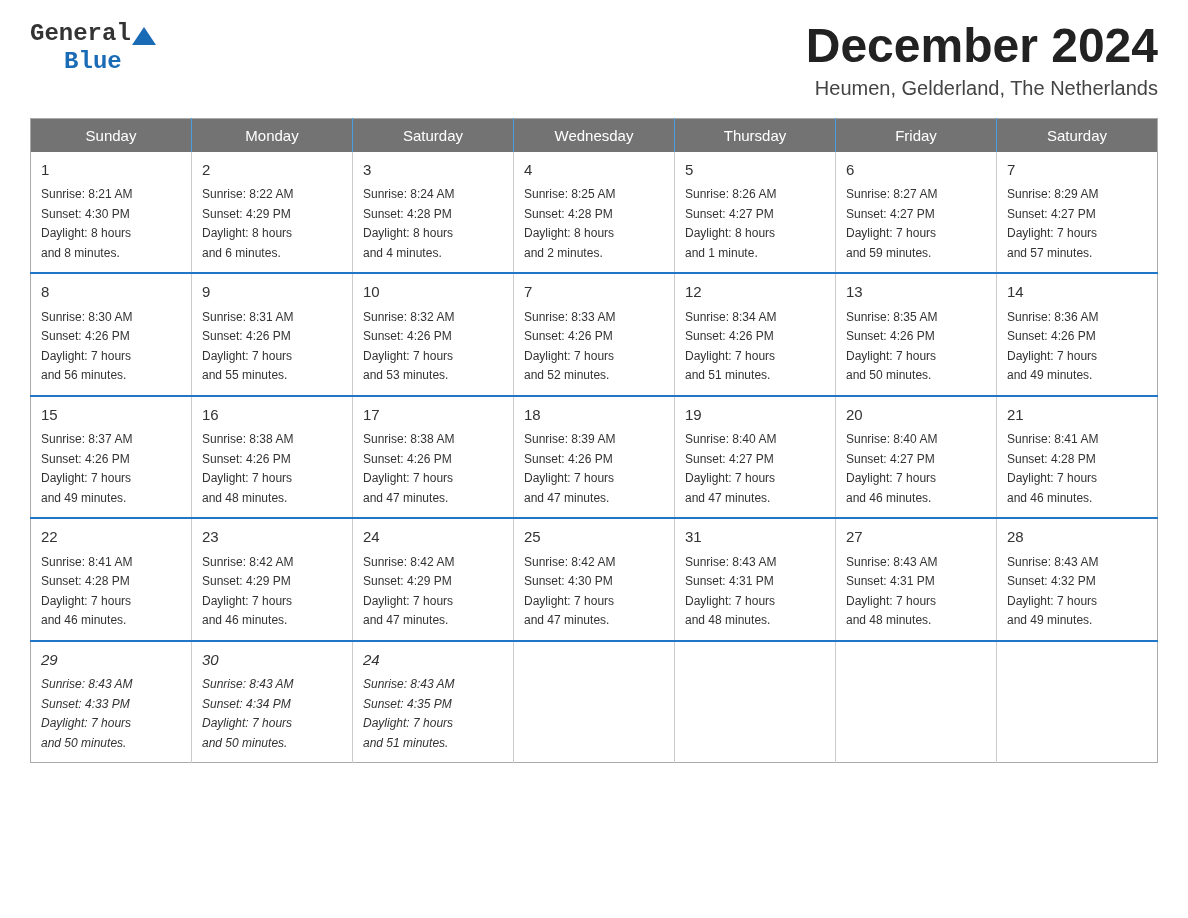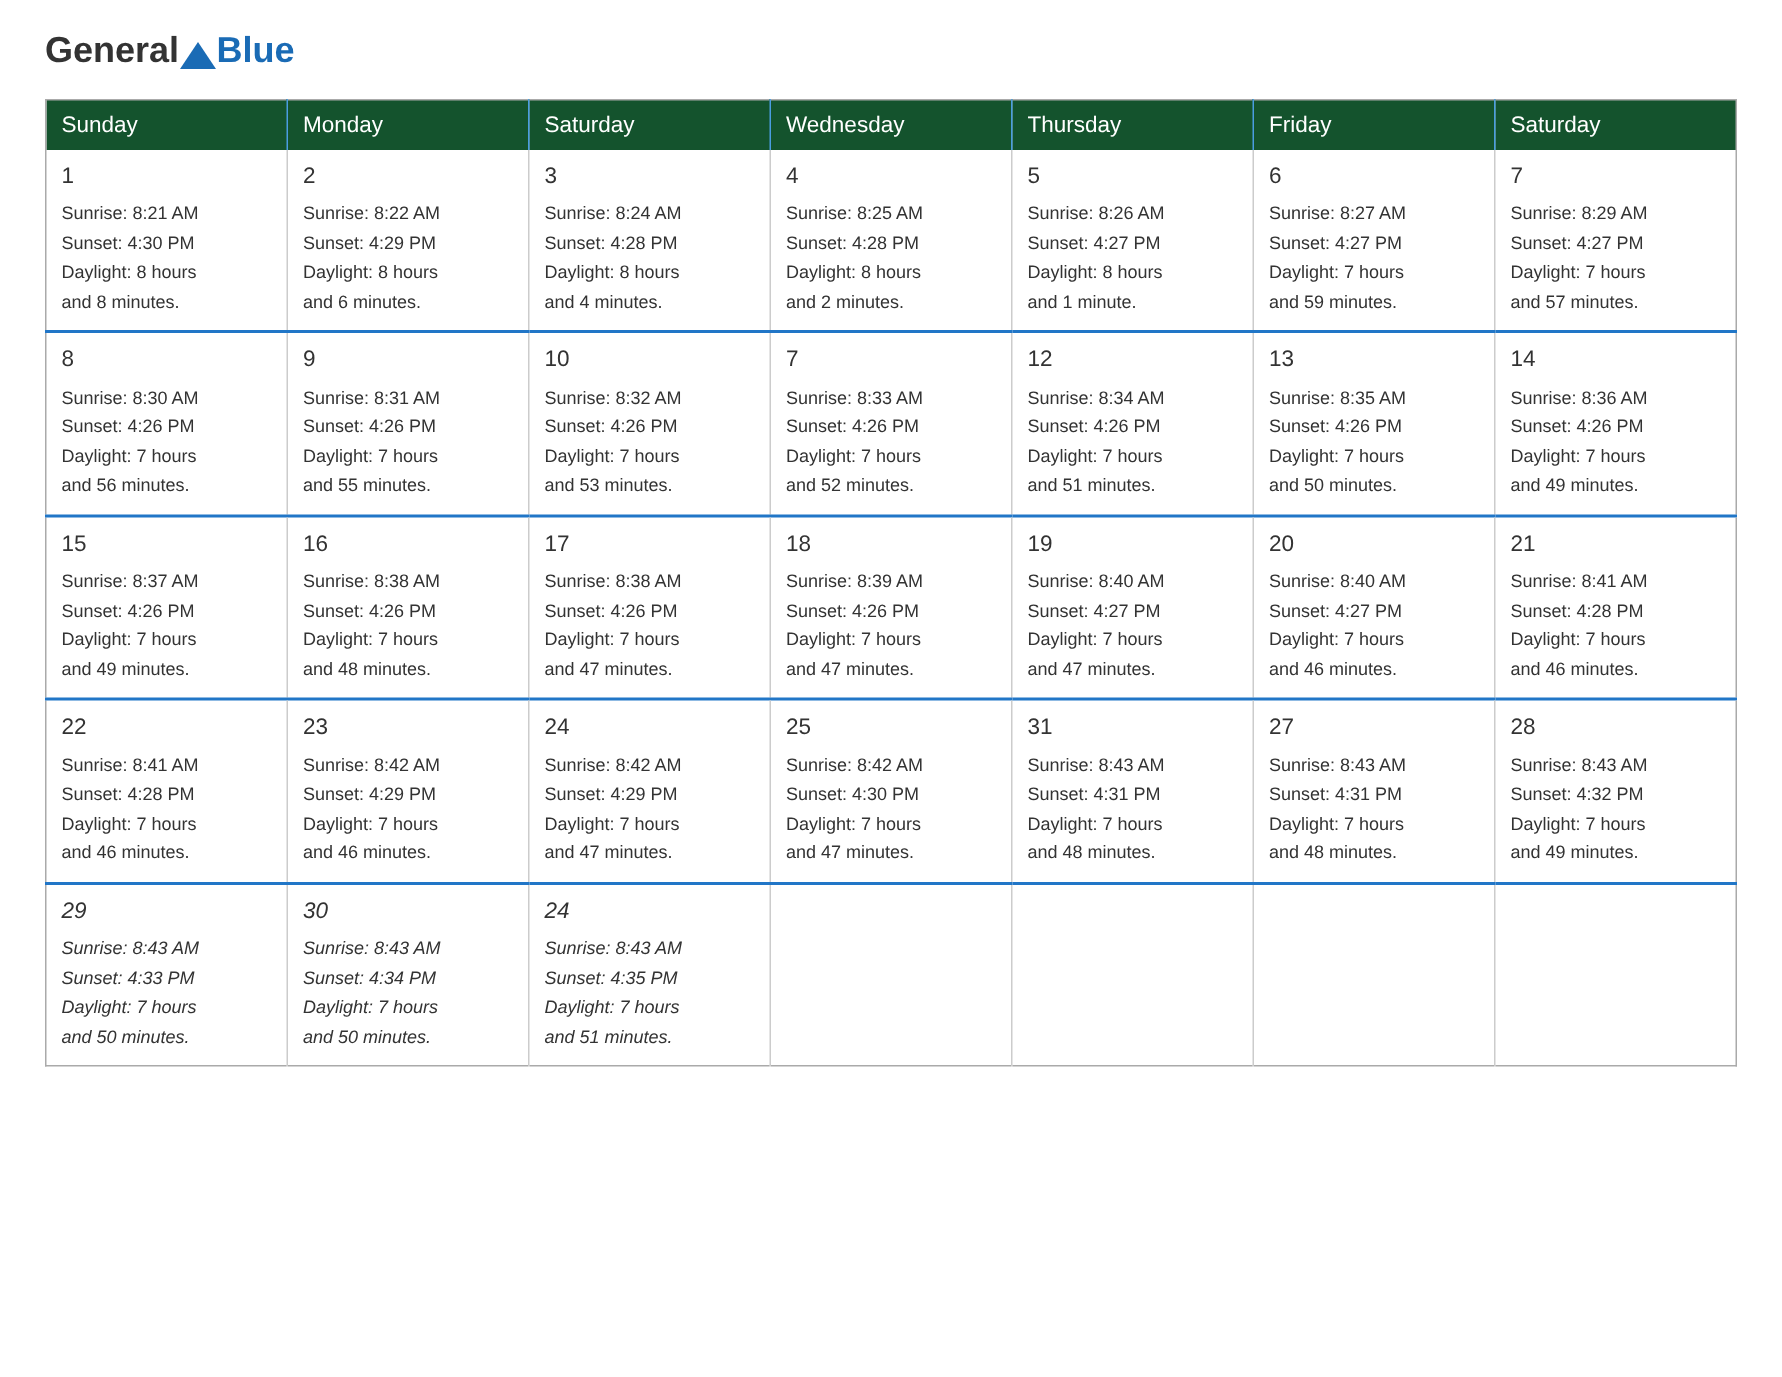--- a/index.html
+++ b/index.html
@@ -34,26 +34,26 @@
       font-size: 20px;
       color: #444;
       margin-top: 4px;
     }
     .calendar-table {
       width: 100%;
       border-collapse: collapse;
       border: 1px solid #aaa;
     }
     .calendar-table th {
-      background-color: #14532d;
+      background-color: #737373;
       color: #fff;
       font-size: 15px;
       font-weight: normal;
       padding: 8px 10px;
-      text-align: left;
+      text-align: center;
       border-right: 1px solid #4a9de0;
     }
     .calendar-table th:last-child {
       border-right: none;
     }
     .calendar-table td {
       vertical-align: top;
       padding: 7px 10px 10px 10px;
       border-right: 1px solid #ccc;
       border-bottom: 2px solid #2176c7;
@@ -77,22 +77,23 @@
     }
     .day-info {
       font-size: 12px;
       color: #333;
     }
     .empty-cell {
       background: #fff;
     }
     .logo-wrapper {
       display: flex;
-      flex-direction: row;
+      flex-direction: column;
       line-height: 1.15;
+      font-family: Liberation Mono, monospace;
     }
     .logo-line1 {
       font-size: 24px;
       font-weight: bold;
       color: #333;
     }
     .logo-triangle {
       display: inline-block;
       width: 0;
       height: 0;
@@ -113,20 +114,24 @@
 <body>
 
 <div class="header-area">
   <div class="logo-area">
     <div class="logo-wrapper">
       <div>
         <span class="logo-line1">General</span><span class="logo-triangle"></span>
       </div>
       <div class="logo-line2">Blue</div>
     </div>
+  </div>
+  <div class="title-area">
+    <div class="month-title">December 2024</div>
+    <div class="location-title">Heumen, Gelderland, The Netherlands</div>
   </div>
 </div>
 
 <table class="calendar-table">
   <thead>
     <tr>
       <th>Sunday</th>
       <th>Monday</th>
       <th>Saturday</th>
       <th>Wednesday</th>

